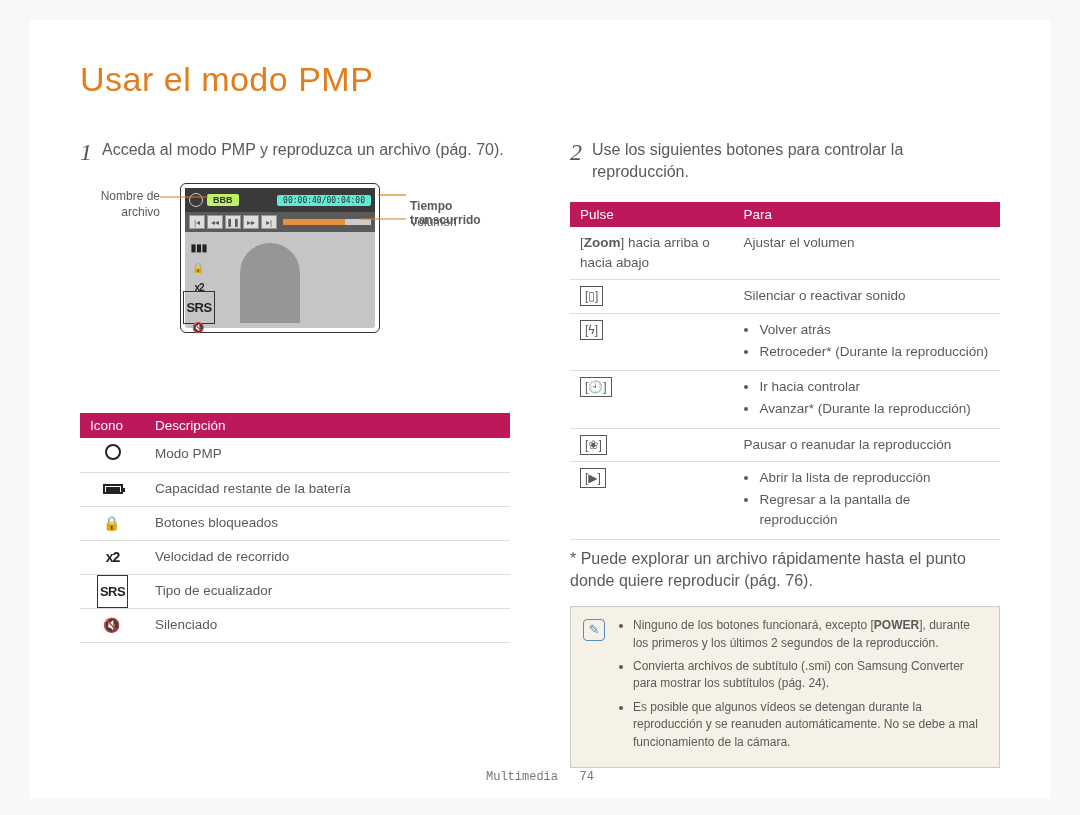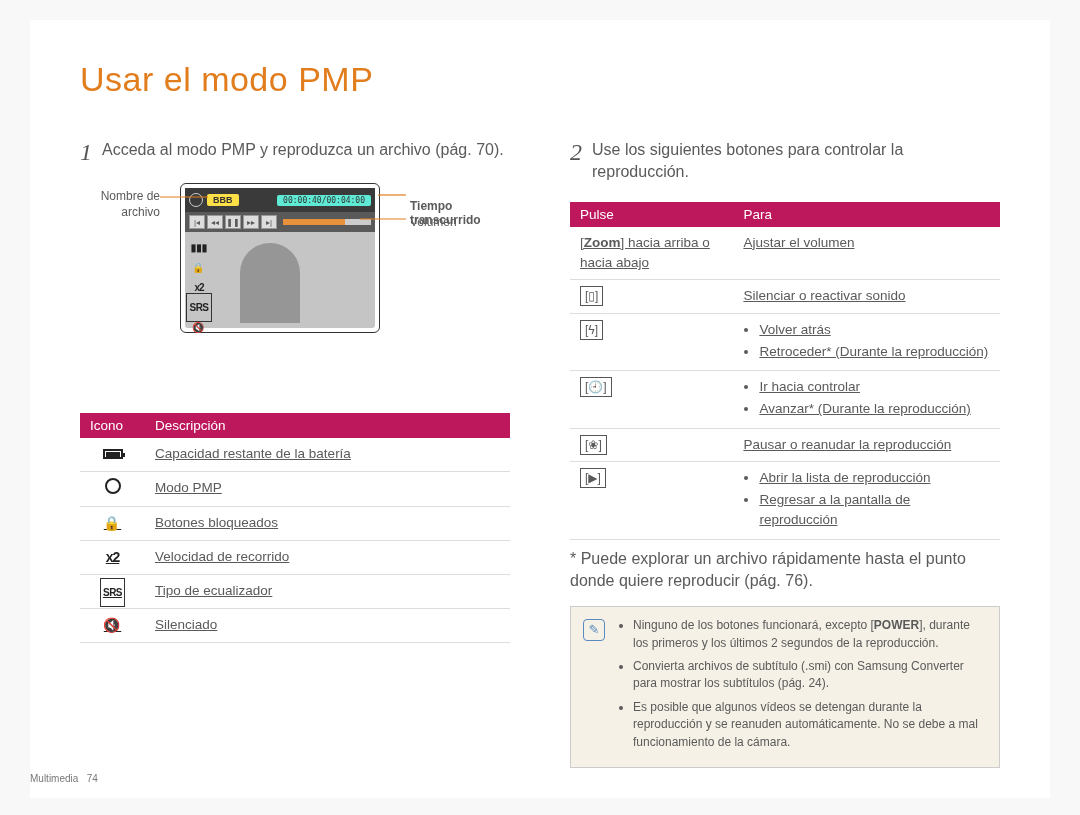--- a/index.html
+++ b/index.html
@@ -87,21 +87,21 @@
     height: 24px;
     background: #3a3a3a;
     display: flex;
     align-items: center;
     padding: 0 4px;
     gap: 4px;
     color: #fff;
     font-size: 9px;
   }
   .fname {
-    background:#fde047; color:#333; padding:1px 6px; border-radius:2px; font-size:9px; font-weight:bold;
+    background:#bef264; color:#333; padding:1px 6px; border-radius:2px; font-size:9px; font-weight:bold;
   }
   .time {
     margin-left:auto;
     background:#5eead4; color:#333; padding:1px 6px; border-radius:2px; font-size:8px; font-family: monospace;
   }
   .controls {
     display:flex; gap:2px; padding:3px 4px; background:#5a5a5a;
   }
   .ctrl {
     width:16px; height:14px; background:#ddd; border:1px solid #999;
@@ -139,27 +139,26 @@
   table.def {
     width:100%; border-collapse:collapse; font-size:13.5px;
   }
   table.def th {
     background:#be185d; color:#fff; font-weight:normal; text-align:left;
     padding:5px 10px;
   }
   table.def td {
     padding:6px 10px; border-bottom:1px solid #ddd; vertical-align:top;
     line-height:1.5;
-    text-decoration:underline;
   }
   table.def td.icon-cell {
     width:65px; text-align:center; font-size:14px; color:#222;
   }
   .x2 { font-weight:bold; letter-spacing:-1px; }
-  .srs { font-size:10px; font-weight:bold; letter-spacing:-0.5px; border:1px solid #333; padding:8px 2px; }
+  .srs { font-size:13px; font-weight:bold; letter-spacing:-0.5px; border:1px solid #333; padding:8px 2px; }
 
   .btnframe { border:1px solid #555; padding:0 4px; display:inline-block; font-size:12px; background:#fff; }
   .mono-icon { font-family: Arial; }
 
   ul.compact { margin:0; padding-left:16px; }
   ul.compact li { margin-bottom:2px; }
 
   .footnote { font-size:16px; color:#5a5a5a; margin-top:8px; line-height:1.4; }
 
   .infobox {
@@ -176,21 +175,21 @@
     position:absolute; left:12px; top:12px;
     width:22px; height:22px; border:1.5px solid #5a8abf; border-radius:4px;
     display:flex; align-items:center; justify-content:center;
     color:#5a8abf; font-size:13px;
   }
   .infobox ul { margin:0; padding-left:16px; }
   .infobox li { margin-bottom:6px; }
 
   .footer {
     position:absolute; left:0; right:0; bottom:14px;
-    font-size:10px; color:#777;
+    text-align:center; font-size:12px; color:#777;font-family:Liberation Mono, monospace;
   }
 </style>
 </head>
 <body>
 
 <div class="page">
 
   <h1>Usar el modo PMP</h1>
 
   <div class="cols">
@@ -247,26 +246,26 @@
 
       <table class="def">
         <thead>
           <tr>
             <th>Icono</th>
             <th>Descripción</th>
           </tr>
         </thead>
         <tbody>
           <tr>
+            <td class="icon-cell"><span style="display:inline-block;width:16px;height:16px;border:2px solid #222;border-radius:50%"></span></td>
+            <td>Modo PMP</td>
+          </tr>
+          <tr>
             <td class="icon-cell"><span style="display:inline-block;width:20px;height:10px;border:2px solid #222;position:relative"><span style="position:absolute;right:-4px;top:2px;width:3px;height:4px;background:#222"></span><span style="position:absolute;left:1px;top:1px;width:14px;height:6px;background:#222"></span></span></td>
             <td>Capacidad restante de la batería</td>
-          </tr>
-          <tr>
-            <td class="icon-cell"><span style="display:inline-block;width:16px;height:16px;border:2px solid #222;border-radius:50%"></span></td>
-            <td>Modo PMP</td>
           </tr>
           <tr>
             <td class="icon-cell"><span>🔒</span></td>
             <td>Botones bloqueados</td>
           </tr>
           <tr>
             <td class="icon-cell"><span class="x2">x2</span></td>
             <td>Velocidad de recorrido</td>
           </tr>
           <tr>

